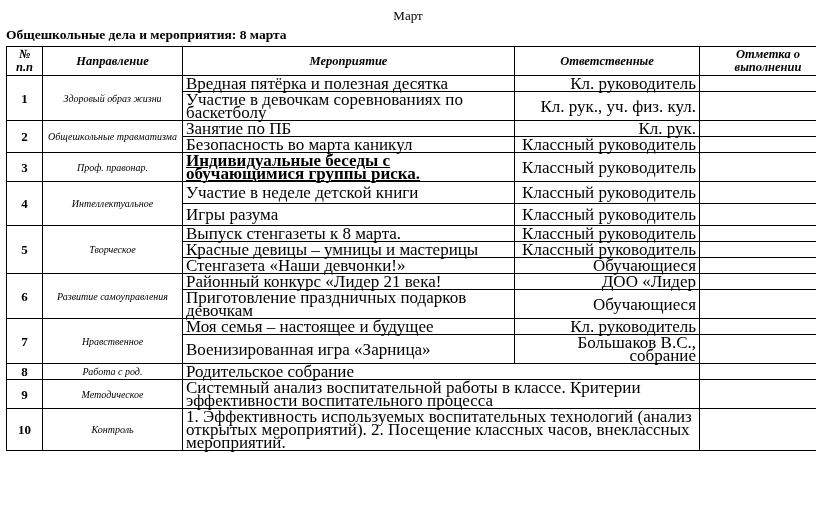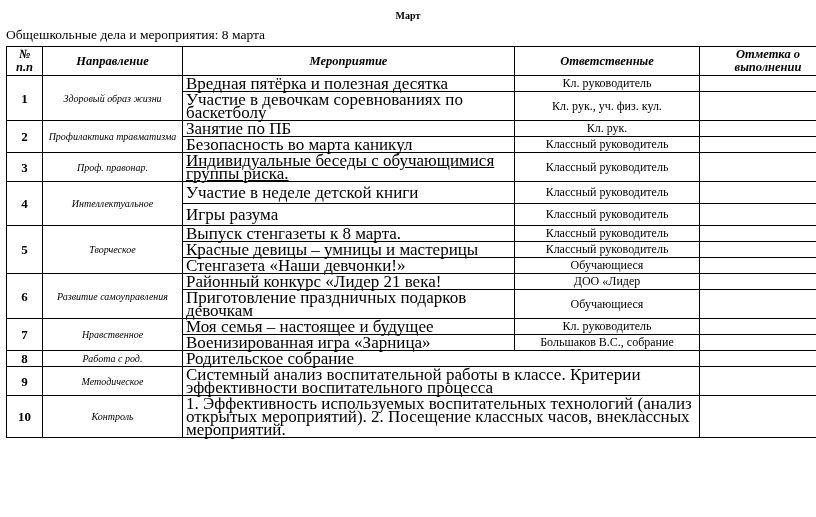--- a/index.html
+++ b/index.html
@@ -16,27 +16,27 @@
   }
   .page {
     position: relative;
     width: 816px;
     height: 517px;
     box-sizing: border-box;
     padding: 8px 0 0 0;
   }
   .doc-title {
     text-align: center;
-    font-weight: bold;
-    font-size: 10px;
+    font-weight: normal;
+    font-size: 13px;
     line-height: 16px;
     margin: 0 0 2px 0;
   }
   .doc-subtitle {
-    font-weight: normal;
+    font-weight: bold;
     font-size: 13.5px;
     line-height: 17px;
     margin: 0 0 3px 6px;
     text-align: left;
   }
   table.sched {
     border-collapse: collapse;
     table-layout: fixed;
     width: 830px;
     margin-left: 6px;
@@ -70,28 +70,29 @@
   td.dir {
     text-align: center;
     font-style: italic;
     font-size: 10px;
   }
   td.event {
     text-align: left;
     font-size: 17px;
   }
   td.resp {
-    text-align: center;
-    font-size: 12px;
+    text-align: right;
+    font-size: 17px;
   }
   td.mark {
     text-align: left;
   }
   .underline {
     text-decoration: underline;
+    font-weight: bold;
   }
   .h-tall { height: 22px; }
 </style>
 </head>
 <body>
 
 <div class="page">
   <div class="doc-title">Март</div>
   <div class="doc-subtitle">Общешкольные дела и мероприятия: 8 марта</div>
 
@@ -123,21 +124,21 @@
           <td class="resp">Кл. руководитель</td>
           <td class="mark"></td>
         </tr>
         <tr>
           <td class="event">Участие в девочкам соревнованиях по баскетболу</td>
           <td class="resp">Кл. рук., уч. физ. кул.</td>
           <td class="mark"></td>
         </tr>
         <tr>
           <td class="num" rowspan="2">2</td>
-          <td class="dir" rowspan="2">Профилактика травматизма</td>
+          <td class="dir" rowspan="2">Общешкольные травматизма</td>
           <td class="event">Занятие по ПБ</td>
           <td class="resp">Кл. рук.</td>
           <td class="mark"></td>
         </tr>
         <tr>
           <td class="event">Безопасность во марта каникул</td>
           <td class="resp">Классный руководитель</td>
           <td class="mark"></td>
         </tr>
         <tr>

